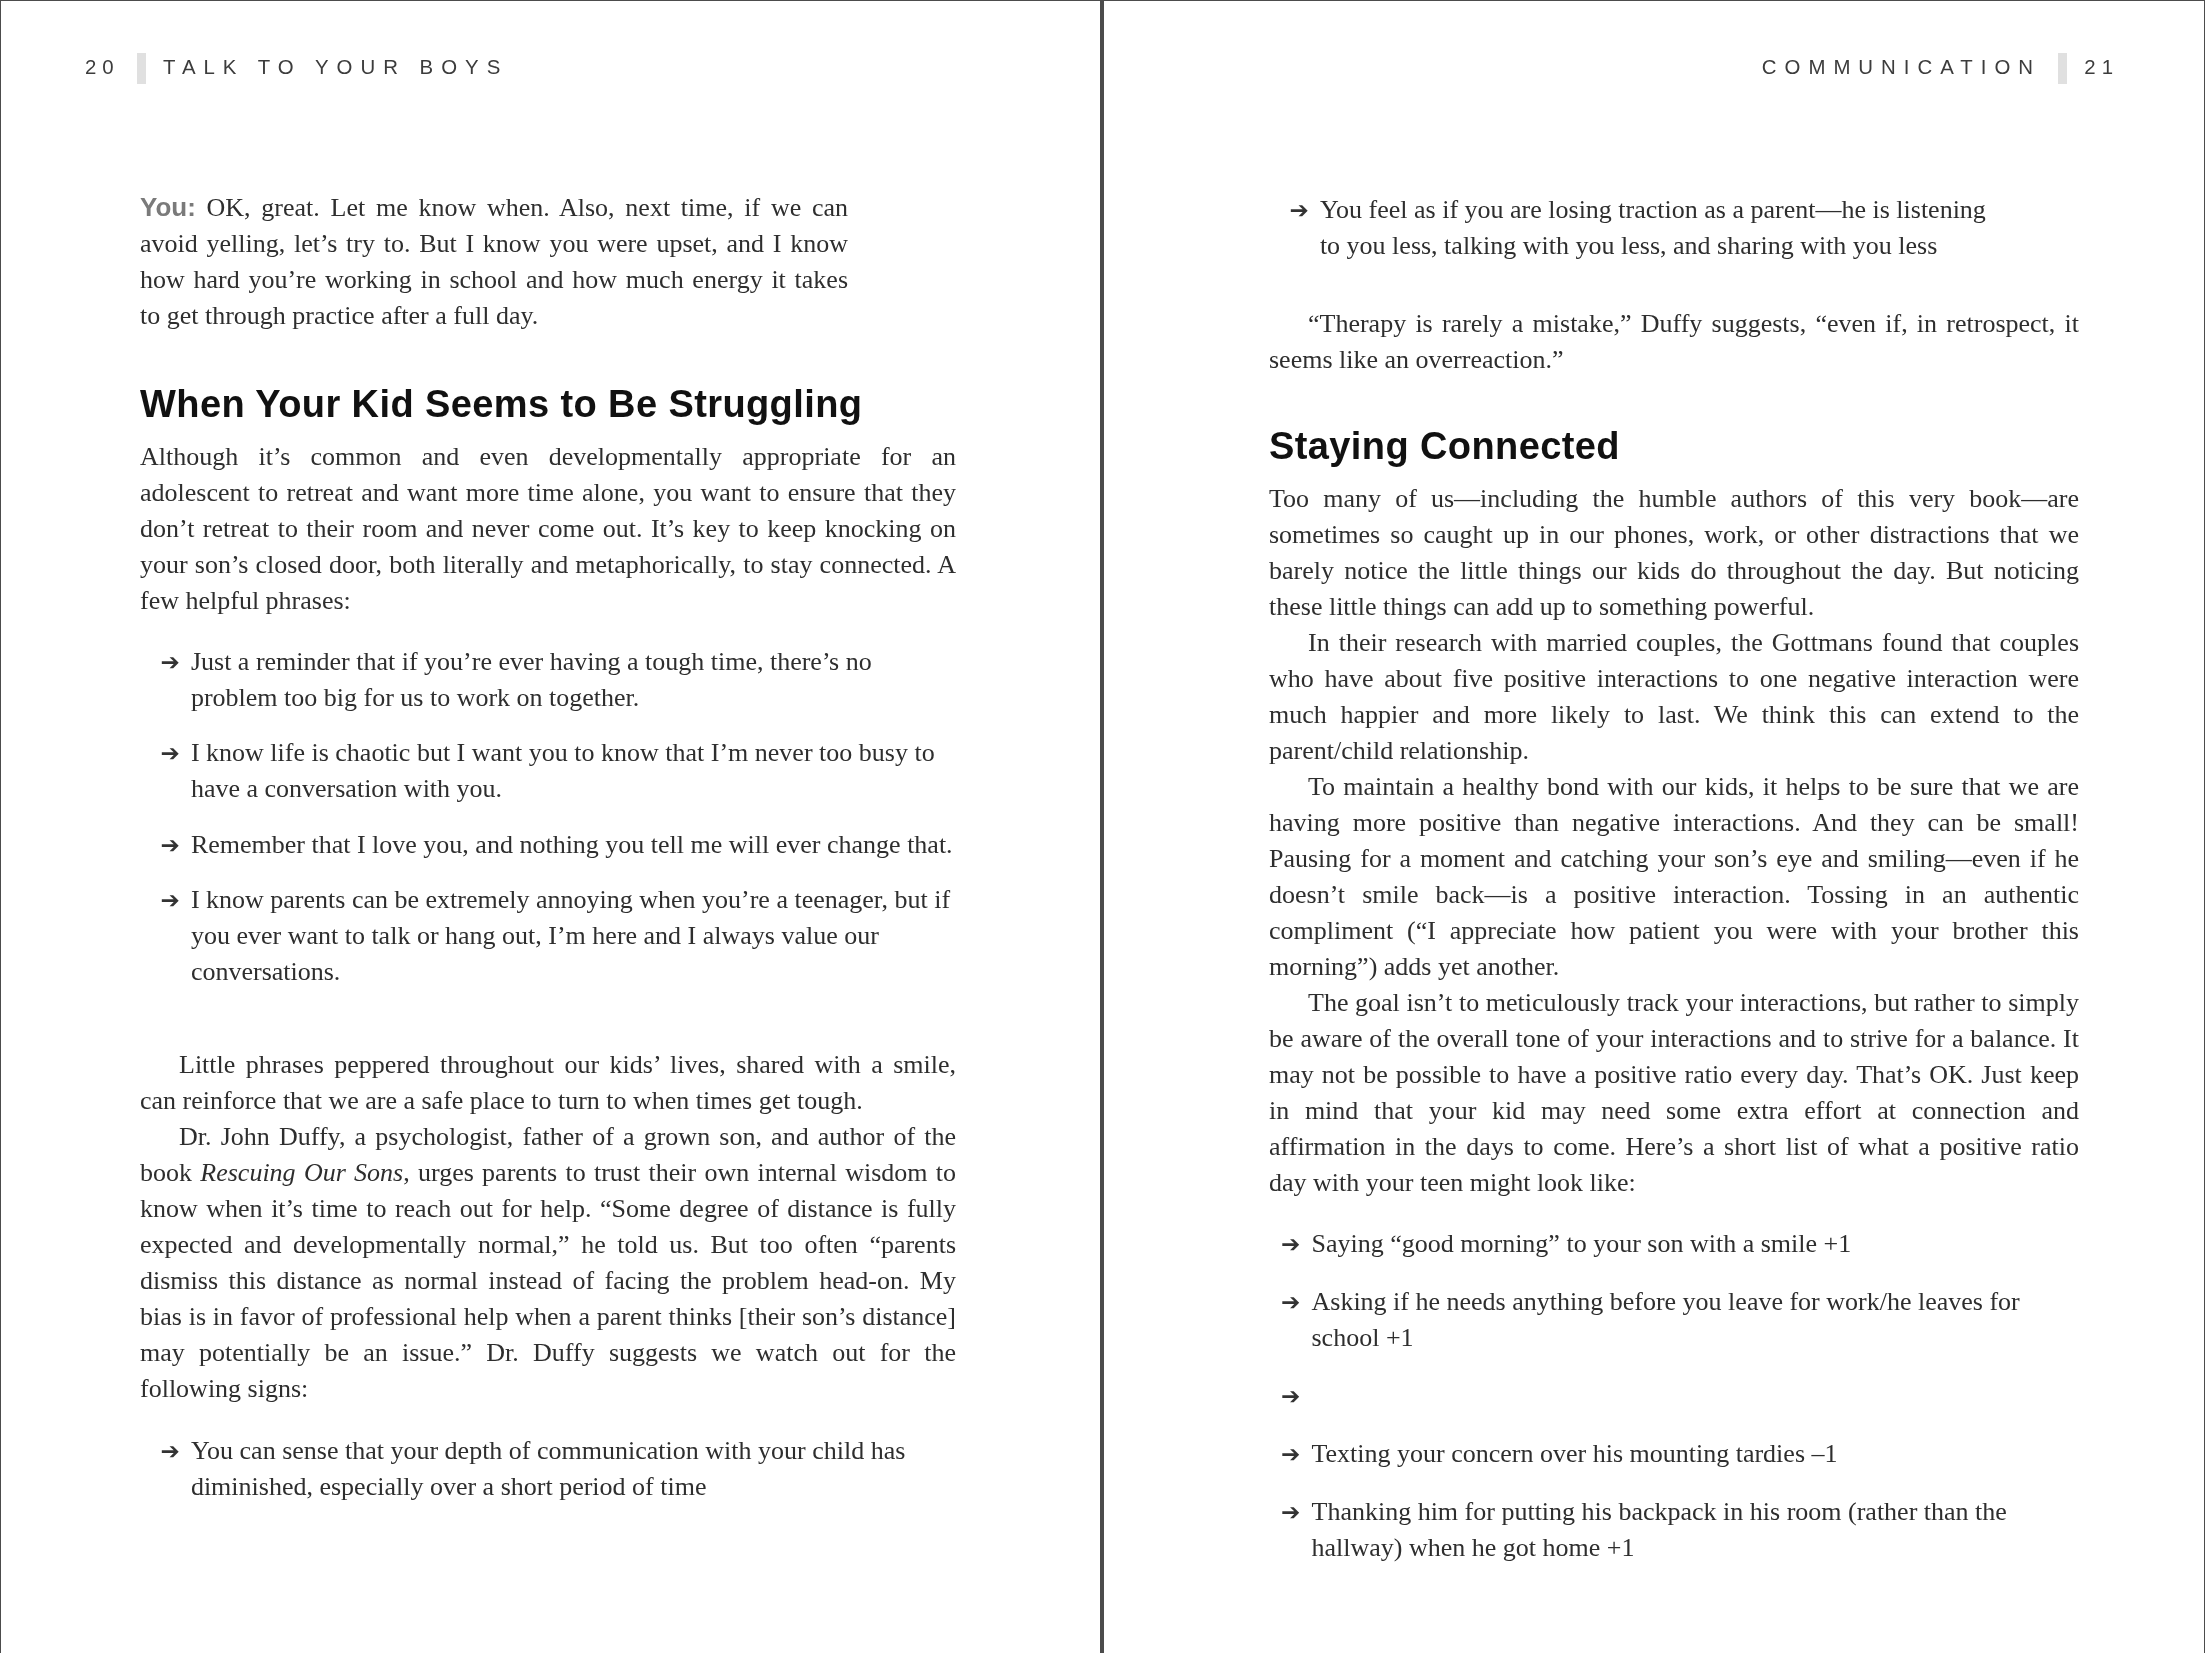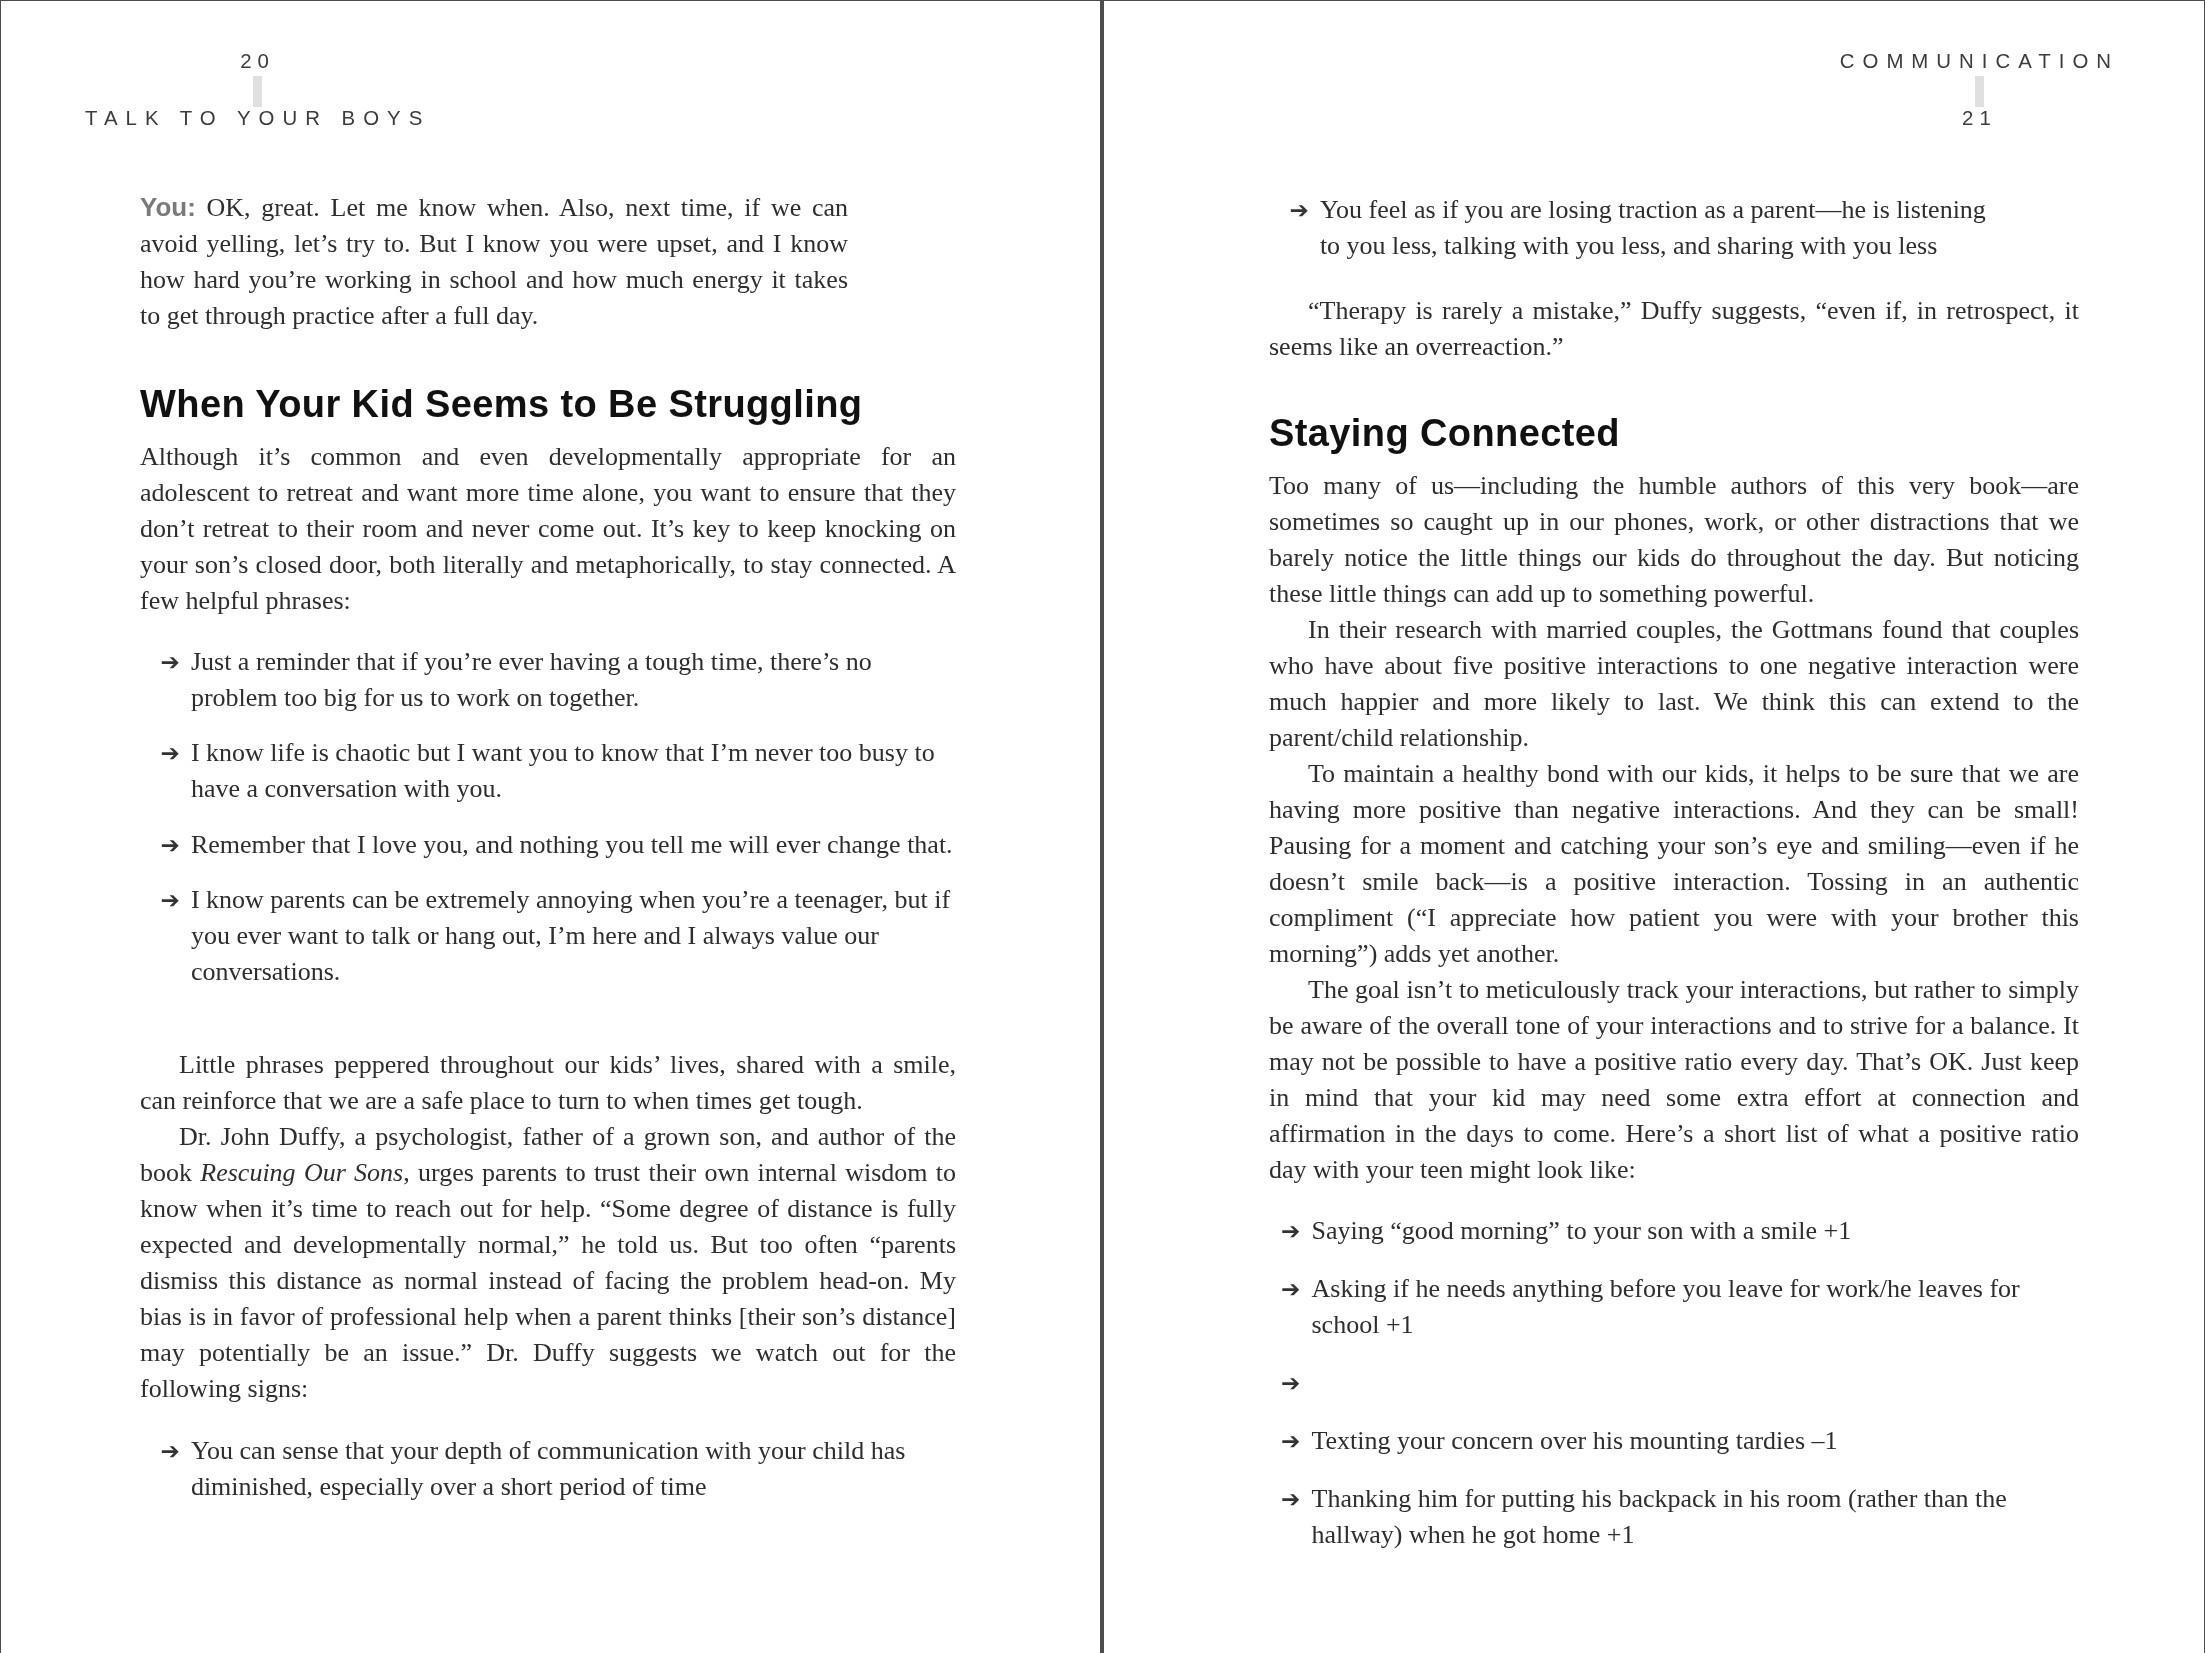--- a/index.html
+++ b/index.html
@@ -25,21 +25,20 @@
 
   
   .running-head {
     position: absolute;
     top: 49px;
     display: flex;
     align-items: center;
     font-family: "Liberation Sans", sans-serif;
     color: #3c3c3c;
     font-size: 20.4px;
-    flex-direction: column;
   }
   .rh-left  { left: 84px; }
   .rh-right { right: 85px; text-align: right; }
   .rh-number { letter-spacing: 6px; }
   .rh-bar {
     width: 9.3px;
     height: 31px;
     background: #e0e0e0;
     margin: 3.4px 17px 0 17px;
   }
@@ -95,21 +94,21 @@
     font-family: "DejaVu Sans", sans-serif;
     font-size: 23px;
     line-height: 36px;
     color: #333333;
     width: 30.5px;
     flex: 0 0 30.5px;
   }
   .bullet-text { display: block; }
   .bullet-narrow { max-width: 679px; }
 
-  .list-gap   { margin-top: 29px; }
+  .list-gap   { margin-top: 42px; }
   .ratio-list { margin-top: 32px; padding-left: 12px !important; }
   .ratio-list li + li { margin-top: 22px !important; }
 </style>
 </head>
 <body>
 
 <div class="canvas">
 
   <div class="spine-divider"></div>
 

